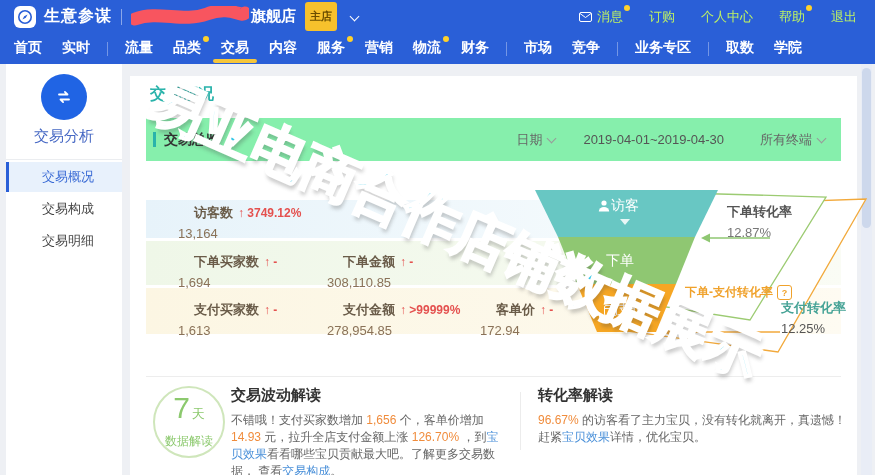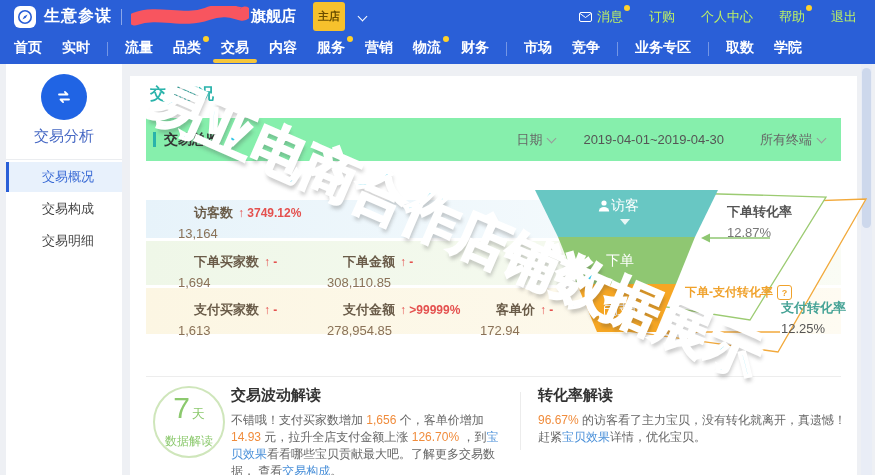--- a/index.html
+++ b/index.html
@@ -12,21 +12,21 @@
   
   .header{position:absolute;left:0;top:0;width:875px;height:64px;background:#2a5fd7;}
   .topbar{display:flex;align-items:center;height:33px;}
   .logo-box{width:22px;height:22px;background:#fff;border-radius:6px;margin-left:14px;
     display:flex;align-items:center;justify-content:center;flex:0 0 auto;}
   .brand{color:#fff;font-size:16px;font-weight:bold;margin-left:8px;letter-spacing:1px;}
   .tb-sep{width:1px;height:16px;background:rgba(255,255,255,.45);margin:0 9px;}
   .scribble{position:relative;width:118px;height:22px;flex:0 0 auto;}
   .shop-suffix{color:#fff;font-size:15px;font-weight:bold;margin-left:2px;}
   .shop-badge{background:#f7c12c;color:#6b4e00;font-size:11px;font-weight:bold;
-    padding:7px 5px;border-radius:3px;margin-left:17px;}
+    padding:7px 5px;border-radius:3px;margin-left:9px;}
   .caret{display:inline-block;width:6px;height:6px;border-right:1.5px solid currentColor;
     border-bottom:1.5px solid currentColor;transform:rotate(45deg);margin-left:6px;vertical-align:2px;}
   .tb-caret{color:#fff;margin-left:8px;}
   .tb-right{margin-left:auto;display:flex;align-items:center;color:#bef264;font-size:13px;margin-right:18px;}
   .tb-link{position:relative;margin-left:26px;cursor:pointer;display:flex;align-items:center;}
   .tb-link .mail{margin-right:5px;margin-top:1px;}
   .ydot{position:absolute;top:-3px;right:-7px;width:6px;height:6px;border-radius:50%;background:#ffd12b;}
   
   .navrow{display:flex;align-items:center;height:31px;padding-left:4px;color:#fff;}
   .nav-item{position:relative;padding:0 10px;font-size:14px;font-weight:bold;height:31px;

